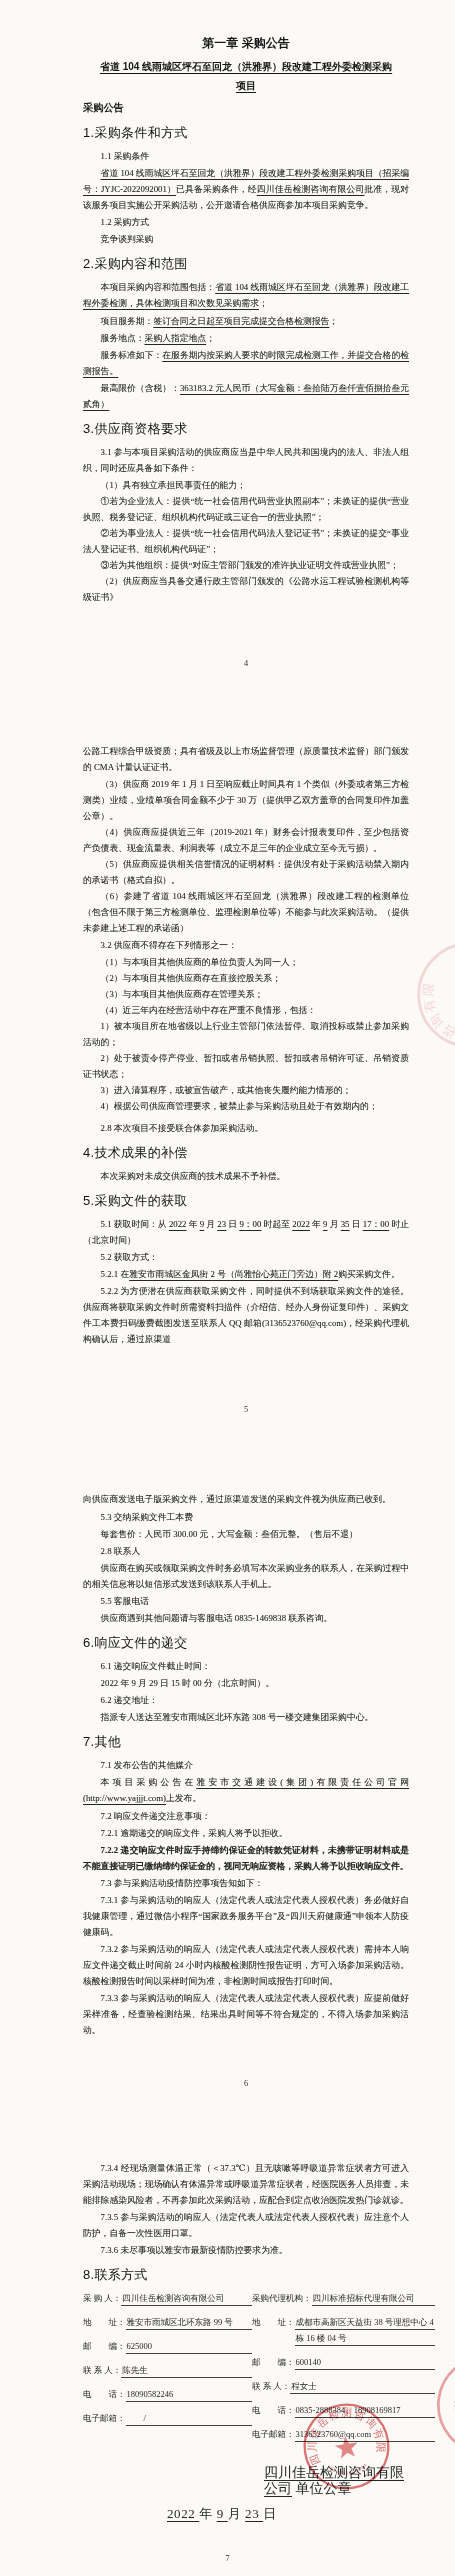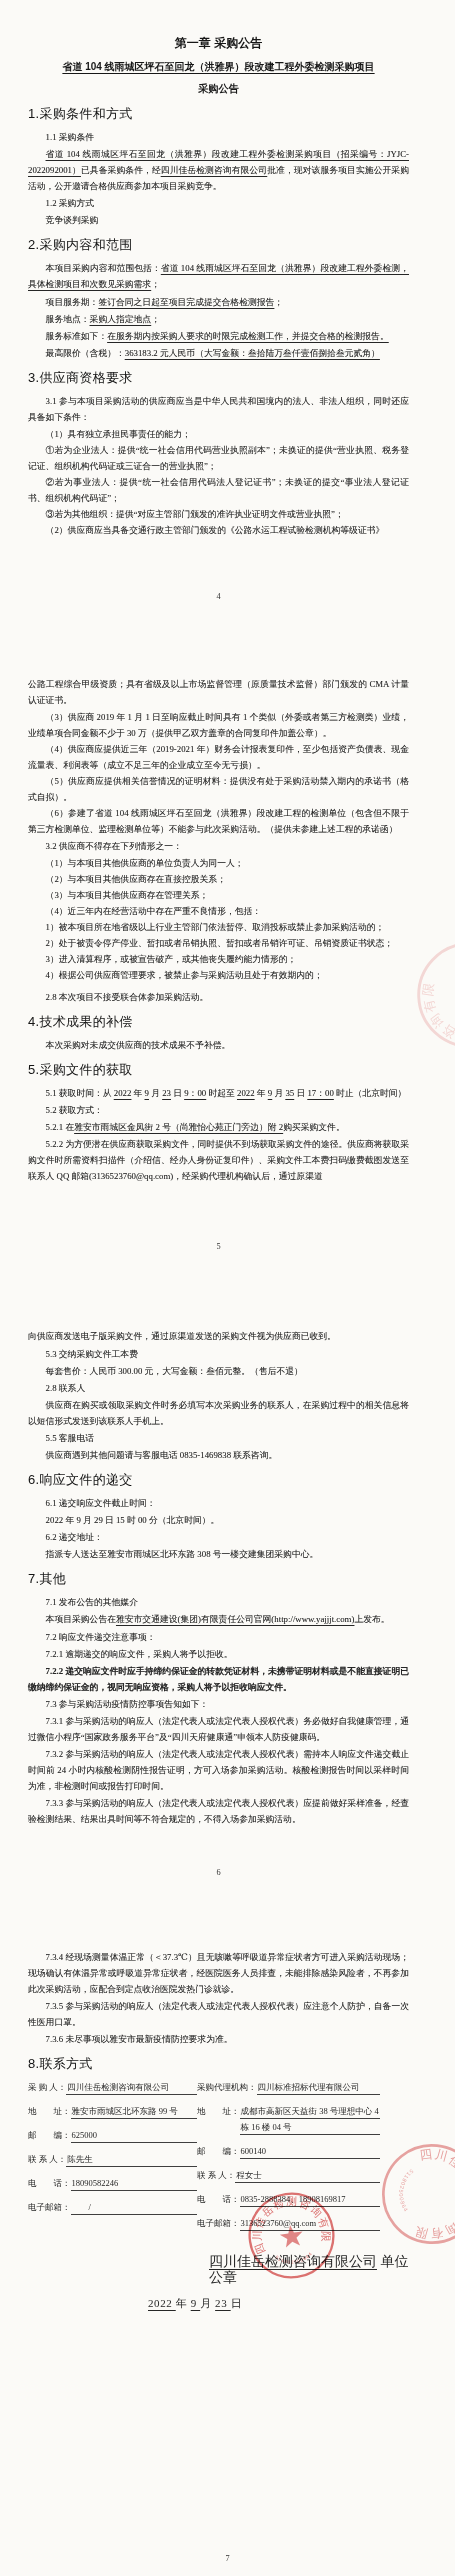--- a/index.html
+++ b/index.html
@@ -2,25 +2,25 @@
 <html style="font-size:9px"><head>
 <meta charset="utf-8">
 <style>
   html,body{margin:0;padding:0;background:#e8e8e8;}
   .doc{
     position:relative;width:455px;height:2576px;margin:0 auto;
     background:#fbfaf7;overflow:hidden;
     font-family:"Liberation Serif","DejaVu Serif",serif;
     color:#262626;
   }
-  .content{padding:35px 46px 0 28px;}
+  .content{padding:35px 46px 0 83px;}
   
   .t1{font-family:"Liberation Sans","DejaVu Sans",sans-serif;font-weight:700;font-size:12px;line-height:17px;text-align:center;margin:0 0 4.6px;color:#171717;}
   .t2{font-family:"Liberation Sans","DejaVu Sans",sans-serif;font-weight:700;font-size:10px;line-height:19px;text-align:center;margin:0 15px;color:#171717;text-decoration:underline;text-underline-offset:2.8px;text-decoration-thickness:0.8px;}
-  .t3{font-family:"Liberation Sans","DejaVu Sans",sans-serif;font-weight:700;font-size:10.2px;line-height:17px;text-align:center;margin:4.6px 0 0;color:#171717;}
+  .t3{font-family:"Liberation Sans","DejaVu Sans",sans-serif;font-weight:700;font-size:10.2px;line-height:17px;text-align:left;margin:4.6px 0 0;color:#171717;}
   
   .sec-h{font-family:"Liberation Sans","DejaVu Sans",sans-serif;font-weight:400;font-size:13px;line-height:15px;color:#141414;margin:9px 0 8px;letter-spacing:0.3px;}
   
   .p{font-size:8.8px;line-height:16px;text-align:justify;margin:1.1px 0;text-shadow:0 0 0.2px rgba(40,40,40,.35);}
   .ind{text-indent:2em;}
   .tight{margin:0;}
   .b{font-weight:700;}
   .u{text-decoration:underline;text-underline-offset:2.6px;text-decoration-thickness:0.6px;}
   
   .pagegap{position:relative;}
@@ -28,21 +28,21 @@
   .pageno{position:absolute;left:0;right:0;text-align:center;font-size:8.3px;color:#333;}
   .g1 .pageno{top:54px;}.g2 .pageno{top:57px;}.g3 .pageno{top:40px;}
   .pageno-last{position:absolute;left:0;right:0;top:2554px;text-align:center;font-size:8.3px;color:#333;}
   
   .s8{position:relative;}
   .contact{display:grid;grid-template-columns:169px 183px;margin-top:6.8px;}
   .crow{display:flex;margin:0 0 8px;font-size:8.5px;line-height:16px;}
   .clabel{white-space:pre;flex:none;}
   .cval{flex:1;padding:0 1.1px;background-image:repeating-linear-gradient(to bottom,transparent 0,transparent 15px,#3f3f3f 15px,#3f3f3f 16px);}
   .seal-line{font-size:14px;line-height:16px;margin:15px 0 0 181px;}
-  .date-line{font-size:11px;line-height:16px;margin:9px 0 0 120px;letter-spacing:0.6px;}
+  .date-line{font-size:13px;line-height:16px;margin:9px 0 0 84px;letter-spacing:0.6px;}
   
   .stamp{position:absolute;pointer-events:none;mix-blend-mode:multiply;}
   .stamp-main{left:217px;top:133px;width:93px;height:93px;transform:rotate(-8deg);opacity:.78;}
   .stamp-edge{left:350px;top:84px;width:108px;height:108px;transform:rotate(96deg);opacity:.5;}
   .stamp-frag{top:938px;right:-72px;width:114px;height:114px;transform:rotate(178deg);opacity:.2;}
 </style>
 </head>
 <body>
 
 <div class="doc">

